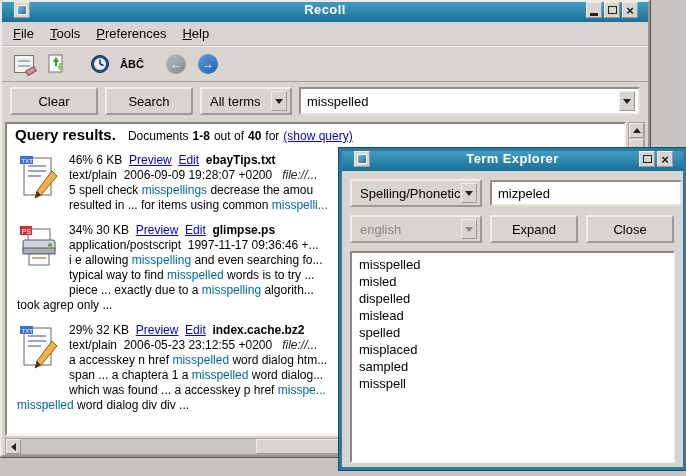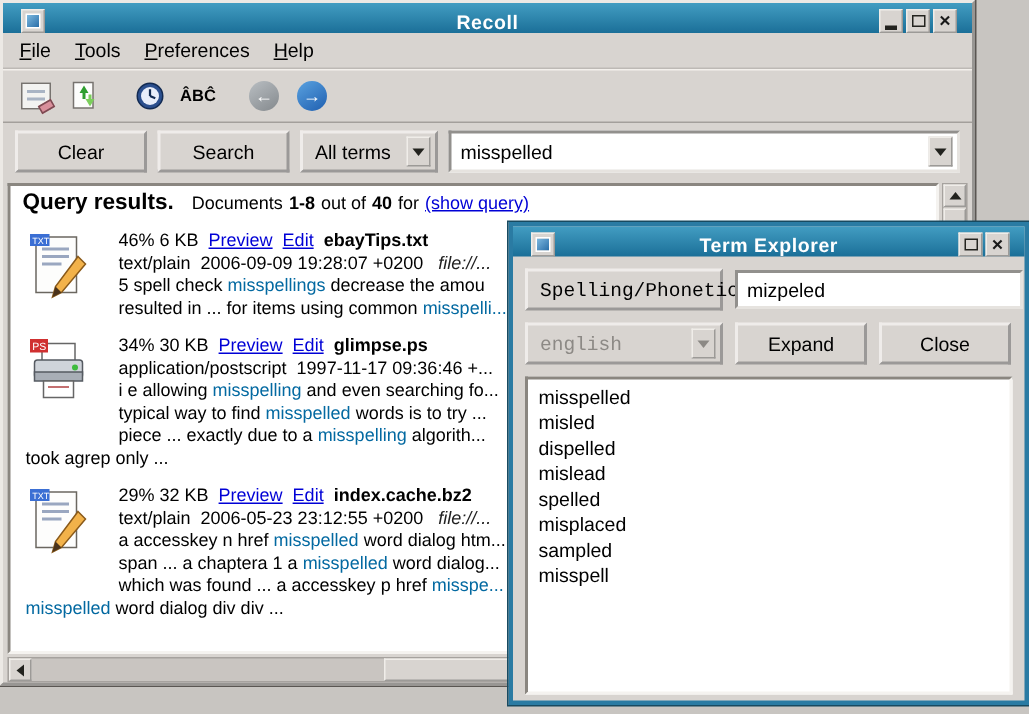--- a/index.html
+++ b/index.html
@@ -20,21 +20,21 @@
   .dialog {
     left:339px; top:148px; width:347px; height:322px;
     border:3px solid #2a7ba3;
     outline:1px solid #184a60;
     z-index:5;
   }
   
   .titlebar {
     height:20px;
     background:linear-gradient(180deg,#429dc2,#1b6f98);
-    display:flex; align-items:flex-end; position:relative; padding:0 10px;
+    display:flex; align-items:flex-start; position:relative; padding:0 10px;
   }
   .tb-title {
     position:absolute; left:0; right:0; text-align:center;
     color:#fff; font-weight:bold; font-size:13px; letter-spacing:.4px;
     pointer-events:none;
   }
   .tb-btn {
     width:16px; height:16px; background:#d8d4d0; border:1px outset #f0ede9;
     display:flex; align-items:center; justify-content:center; margin-left:2px; z-index:1;
   }
@@ -94,21 +94,21 @@
     flex:1; background:#fff; overflow:hidden;
     border:2px solid; border-color:#8a8680 #f5f3f0 #f5f3f0 #8a8680;
     padding:0 0 0 6px; font-size:12px;
   }
   .results-header { margin:2px 0 10px 2px; white-space:nowrap; }
   .results-header span { margin-right:4px; }
   .rh-title { font-size:15px; font-weight:bold; margin-right:12px !important; }
   .rh-bold { font-weight:bold; }
   .rh-link { color:#0000d6; text-decoration:underline; cursor:pointer; }
   .result-item { margin-bottom:10px; }
-  .result-main { display:flex;gap:10px; }
+  .result-main { display:flex; }
   .result-icon { flex:0 0 56px; padding:2px 0 0 6px; }
   .result-lines { flex:1; overflow:hidden; }
   .result-line { white-space:pre; overflow:hidden; line-height:15px; font-size:12px; }
   .result-line.below { margin-left:4px; }
   .seg-plain {}
   .seg-bold { font-weight:bold; }
   .seg-link { color:#0000d6; text-decoration:underline; cursor:pointer; }
   .seg-term { color:#0369a1; }
   .seg-italic { font-style:italic; color:#222; }
   
@@ -120,21 +120,21 @@
   }
   .sb-up { top:0; left:0; }
   .sb-down { bottom:0; left:0; }
   .sb-left { left:0; top:0; }
   .sb-right { right:0; top:0; }
   .vthumb { position:absolute; left:0; top:16px; width:15px; height:132px; background:#d8d4d0; border:1px outset #f0ede9; }
   .hthumb { position:absolute; top:0; left:250px; width:90px; height:15px; background:#d8d4d0; border:1px outset #f0ede9; }
   
   .dialog-body { padding:8px; }
   .dlg-row { display:flex; align-items:center; gap:8px; margin-bottom:8px; }
-  .combo-w { width:132px; flex:0 0 132px;font-family:Liberation Mono, monospace; }
+  .combo-w { width:132px; flex:0 0 132px; }
   .combo.disabled .combo-text { color:#8c8985; }
   .text-input {
     flex:1; height:26px; background:#fff; border:2px inset #e6e3df;
     font-family:inherit; font-size:13px; padding:0 6px; outline:none; color:#000;
   }
   .btn-w { min-width:88px; flex:0 0 88px; padding:0; }
   .term-listbox {
     background:#fff; height:212px; overflow:hidden;
     border:2px solid; border-color:#8a8680 #f5f3f0 #f5f3f0 #8a8680;
     padding:3px 0;

